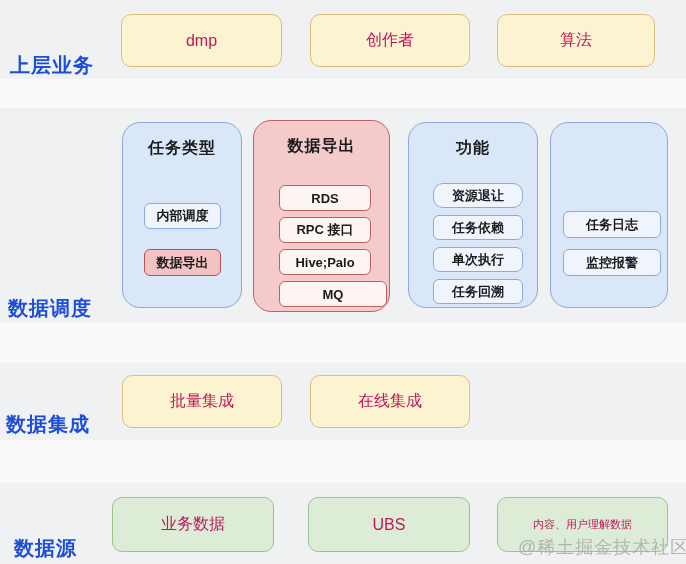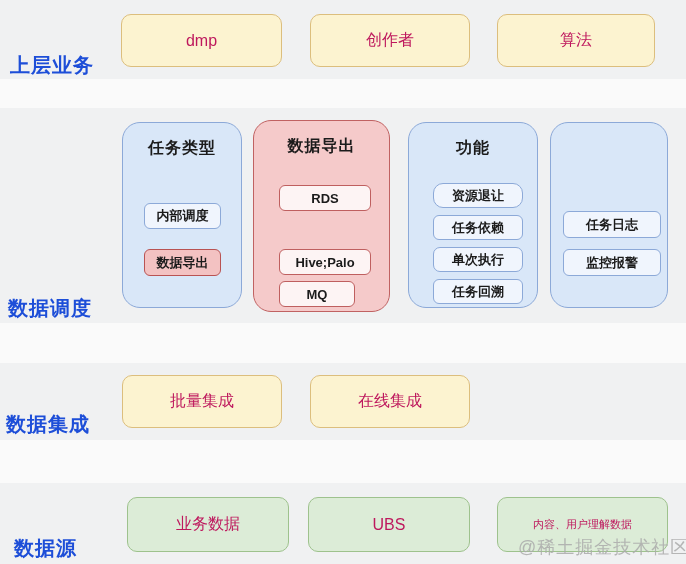--- a/index.html
+++ b/index.html
@@ -54,39 +54,40 @@
 
   <div class="group blue" style="left:122px;top:122px;width:120px;height:186px;">
     <div class="group-title">任务类型</div>
     <div class="chip blue" style="left:21px;top:80px;width:77px;height:26px;">内部调度</div>
     <div class="chip redfill" style="left:21px;top:126px;width:77px;height:27px;">数据导出</div>
   </div>
 
   <div class="group red" style="left:253px;top:120px;width:137px;height:192px;">
     <div class="group-title">数据导出</div>
     <div class="chip redline" style="left:25px;top:64px;width:92px;height:26px;">RDS</div>
+    <div class="chip redline" style="left:25px;top:96px;width:92px;height:26px;">RPC 接口</div>
     <div class="chip redline" style="left:25px;top:128px;width:92px;height:26px;">Hive;Palo</div>
-    <div class="chip redline" style="left:25px;top:160px;width:76px;height:26px;">MQ</div>
+    <div class="chip redline" style="left:25px;top:160px;width:108px;height:26px;">MQ</div>
   </div>
 
   <div class="group blue" style="left:408px;top:122px;width:130px;height:186px;">
     <div class="group-title">功能</div>
     <div class="chip blue" style="left:24px;top:60px;width:90px;height:25px;border-radius:10px;">资源退让</div>
     <div class="chip blue" style="left:24px;top:92px;width:90px;height:25px;">任务依赖</div>
     <div class="chip blue" style="left:24px;top:124px;width:90px;height:25px;border-radius:7px;">单次执行</div>
     <div class="chip blue" style="left:24px;top:156px;width:90px;height:25px;">任务回溯</div>
   </div>
 
   <div class="group blue" style="left:550px;top:122px;width:118px;height:186px;">
     <div class="chip blue" style="left:12px;top:88px;width:98px;height:27px;">任务日志</div>
     <div class="chip blue" style="left:12px;top:126px;width:98px;height:27px;">监控报警</div>
   </div>
 
   <div class="pill yellow" style="left:122px;top:375px;width:160px;height:53px;">批量集成</div>
   <div class="pill yellow" style="left:310px;top:375px;width:160px;height:53px;">在线集成</div>
 
-  <div class="pill green" style="left:127px;top:497px;width:162px;height:55px;">业务数据</div>
+  <div class="pill green" style="left:112px;top:497px;width:162px;height:55px;">业务数据</div>
   <div class="pill green" style="left:308px;top:497px;width:162px;height:55px;">UBS</div>
   <div class="pill green" style="left:497px;top:497px;width:171px;height:55px;font-size:11px;">内容、用户理解数据</div>
 
   <div class="watermark">@稀土掘金技术社区</div>
 
 </div>
 
 </body></html>

